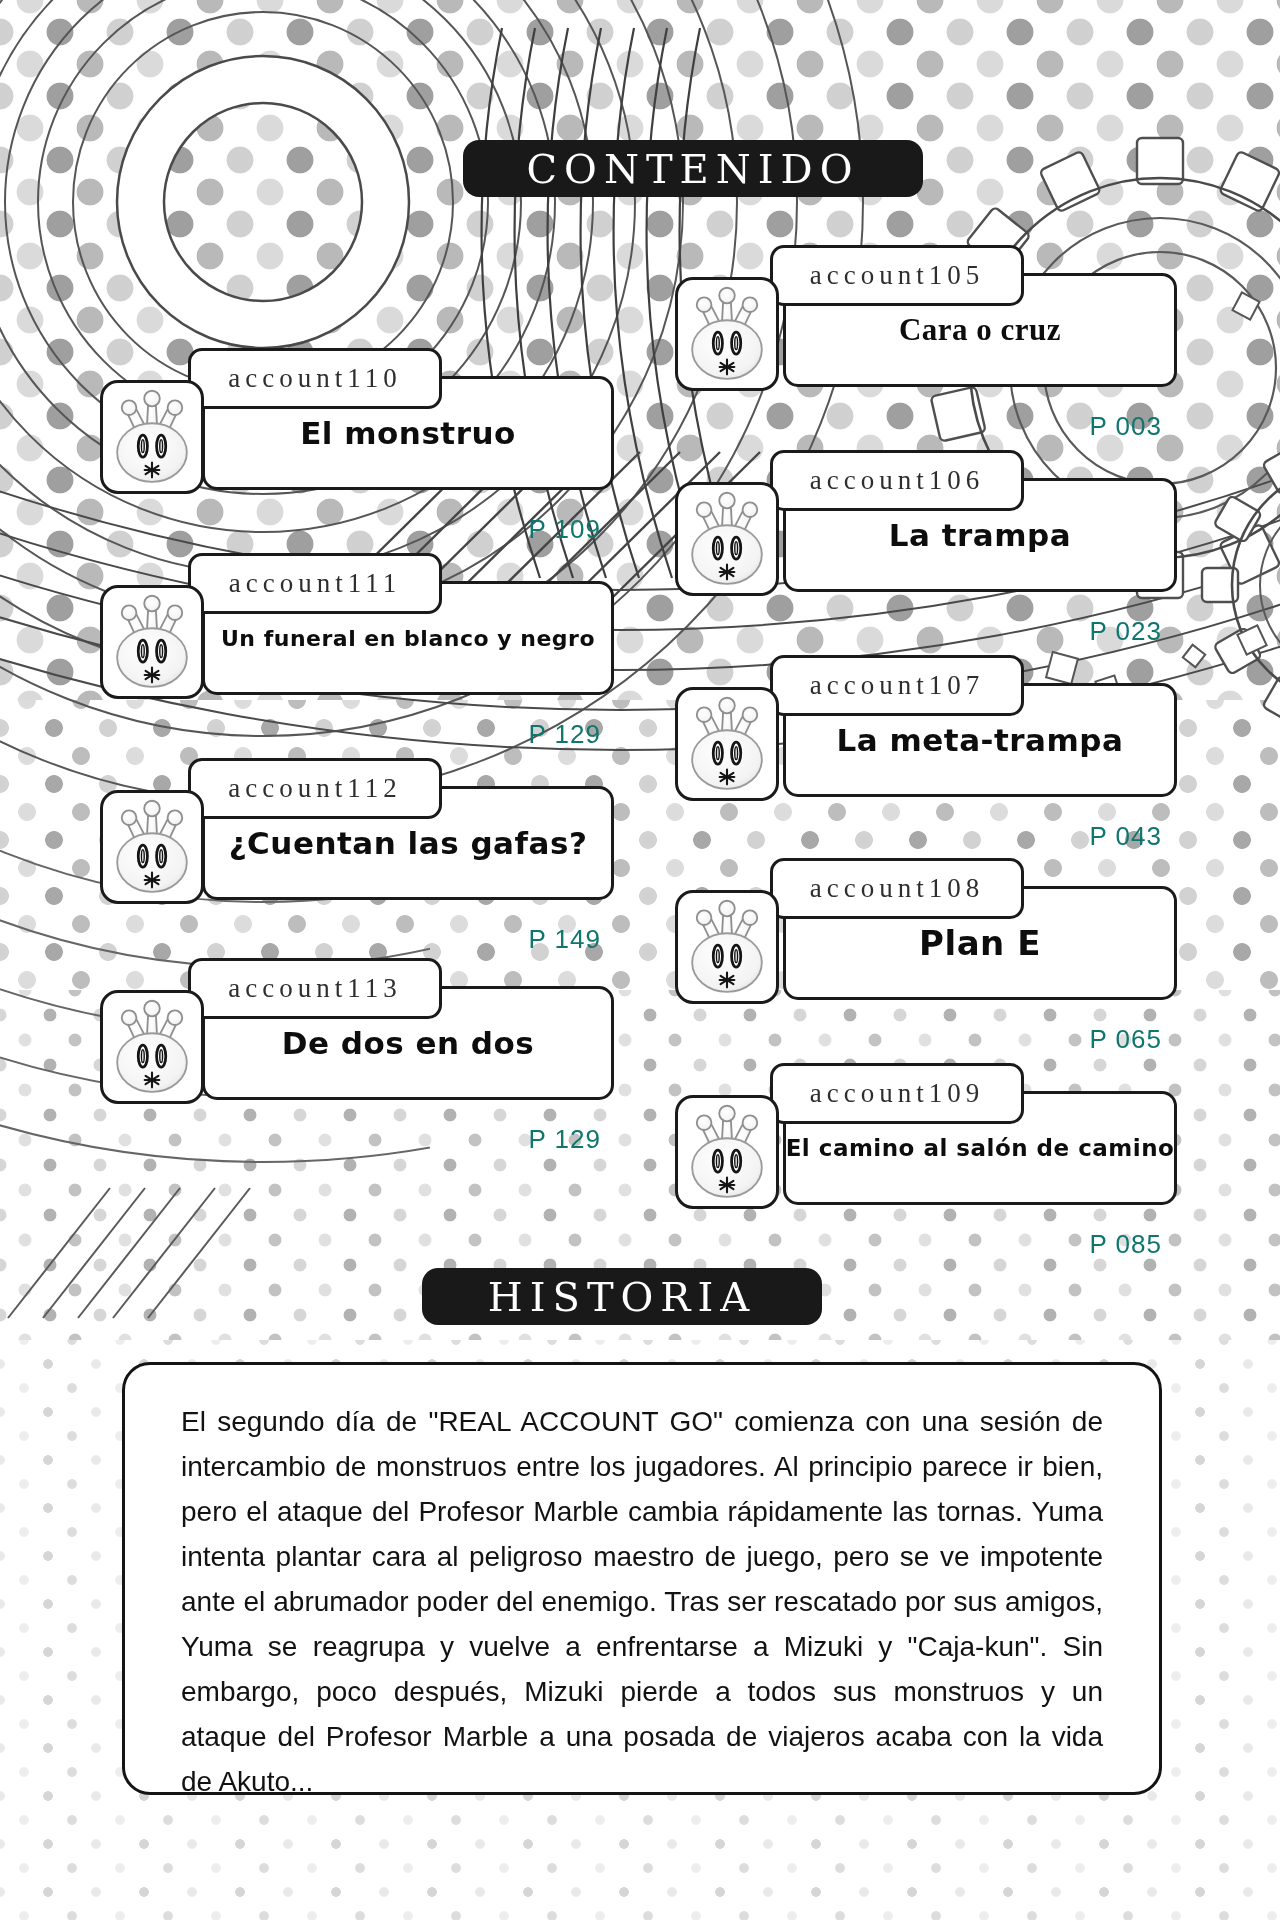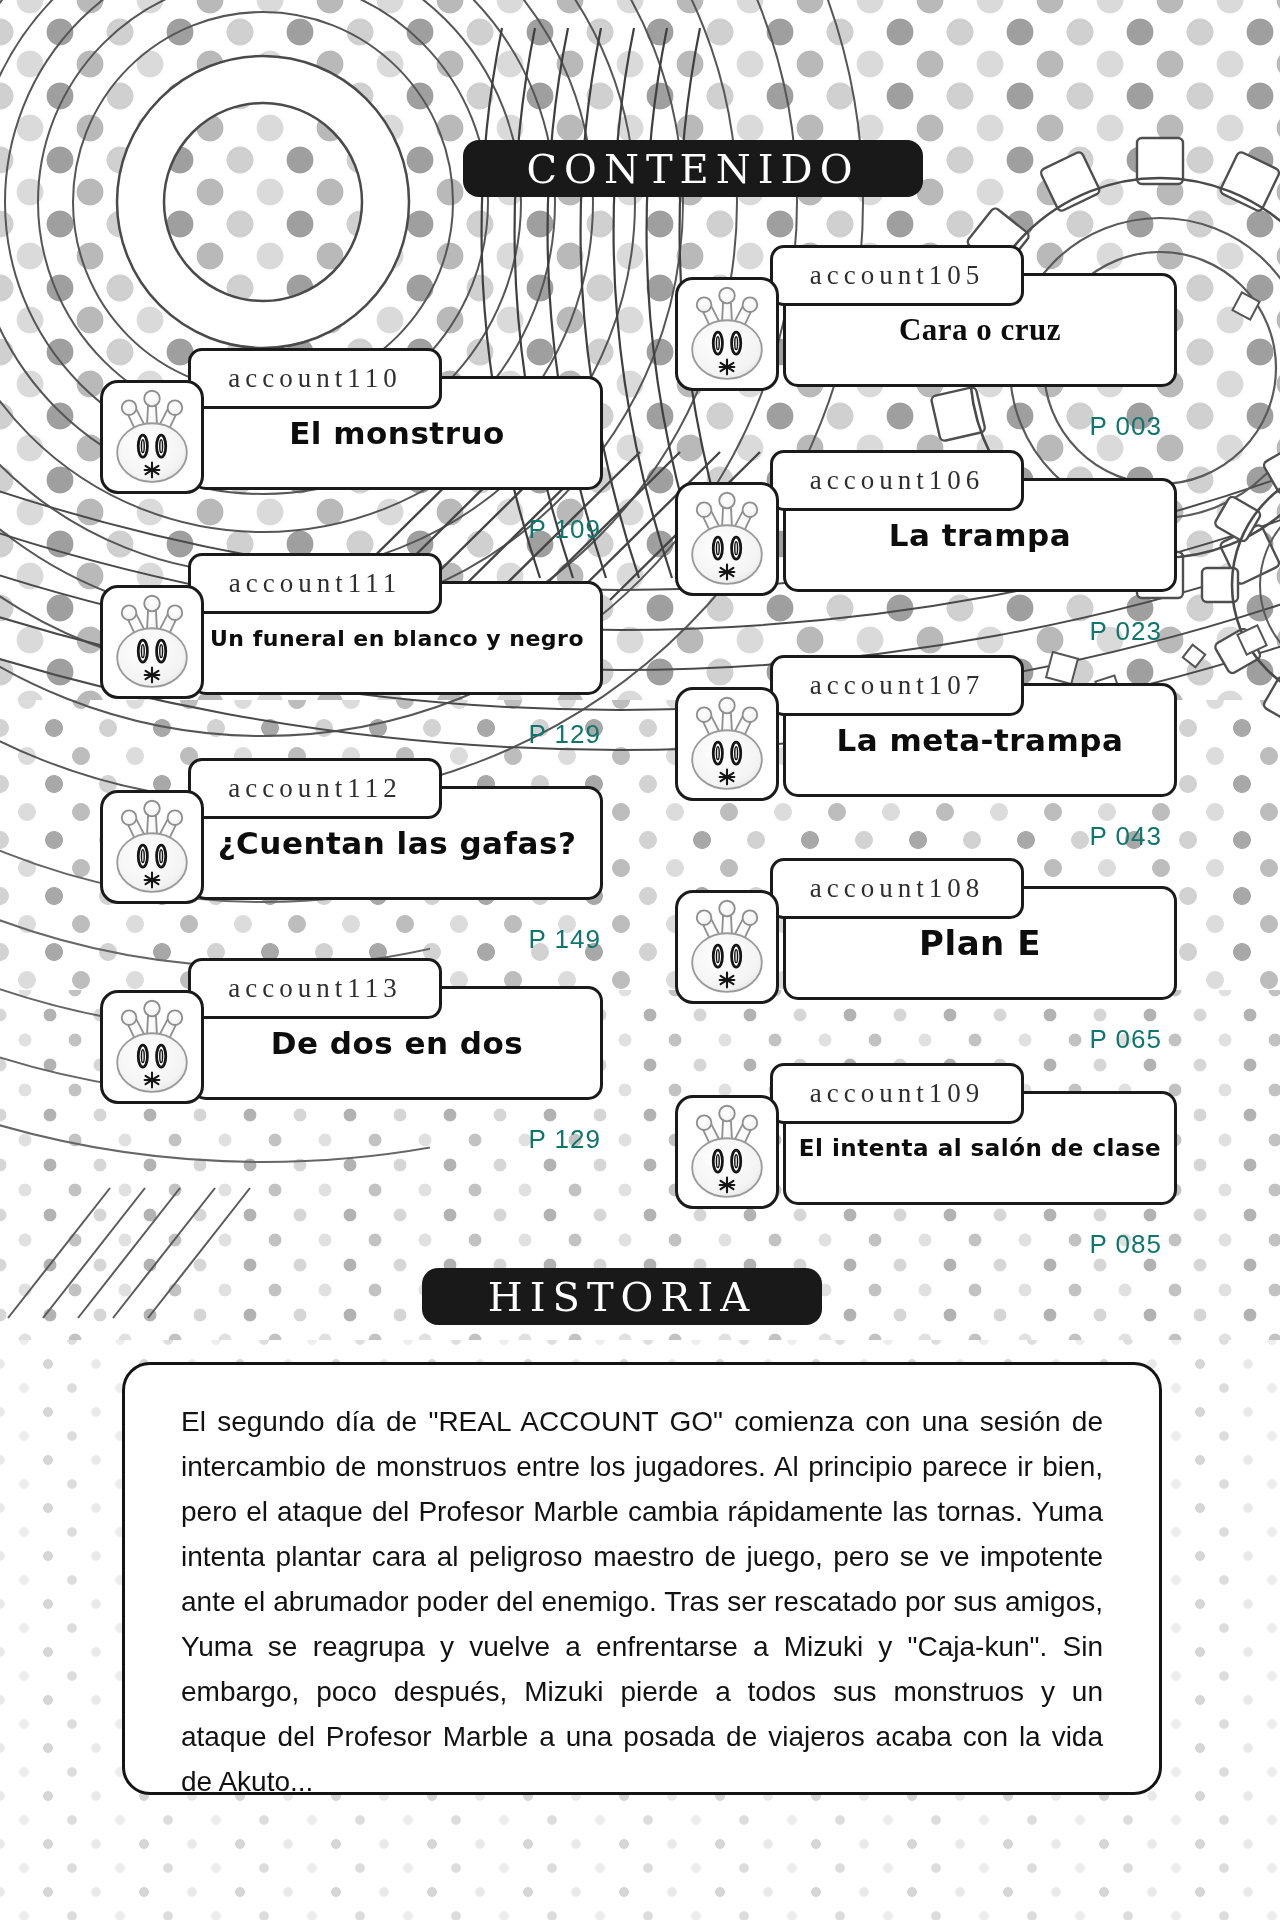--- a/index.html
+++ b/index.html
@@ -46,21 +46,21 @@
     display:flex;align-items:center;justify-content:center;
     font-family:"DejaVu Serif", serif;font-size:40px;letter-spacing:7px;}
   #contenido-header{left:419px;top:140px;width:460px;height:57px;margin-left:44px;}
   #historia-header{left:422px;top:1268px;width:400px;height:57px;}
   
   .entry{position:absolute;z-index:2;height:190px;}
   .col-left{width:510px;}
   .col-right{width:496px;}
   .title-box{position:absolute;top:28px;height:108px;background:#ffffff;border:3px solid #1a1a1a;
     border-radius:15px;z-index:3;display:flex;align-items:center;justify-content:center;}
-  .col-left  .title-box{left:91px;width:406px;align-items:center;}
+  .col-left  .title-box{left:102px;width:406px;align-items:center;}
   .col-right .title-box{left:108px;width:388px;}
   .title-text{display:inline-block;white-space:nowrap;font-family:"DejaVu Sans", sans-serif;
     font-weight:800;font-size:31px;color:#0d0d0d;letter-spacing:.5px;}
   .label-box{position:absolute;top:0;width:248px;height:55px;background:#ffffff;border:3px solid #1a1a1a;
     border-radius:14px;z-index:4;display:flex;align-items:center;justify-content:center;}
   .col-left  .label-box{left:88px;}
   .col-right .label-box{left:95px;}
   .label-text{font-family:Liberation Serif, serif;font-size:27px;letter-spacing:5px;color:#2e2e2e;}
   .mascot-box{position:absolute;left:0;top:32px;width:98px;height:108px;background:#ffffff;
     border:3px solid #1a1a1a;border-radius:18px;z-index:5;display:flex;align-items:center;justify-content:center;}
@@ -449,21 +449,21 @@
     <ellipse cx="38" cy="63" rx="1.5" ry="7" fill="none" stroke="#151515" stroke-width="1.6"></ellipse>
     <ellipse cx="58" cy="63" rx="1.5" ry="7" fill="none" stroke="#151515" stroke-width="1.6"></ellipse>
     <path d="M48,81 L48,97 M41,84.5 L55,93.5 M55,84.5 L41,93.5 M40,89 L56,89" stroke="#151515" stroke-width="2.3" stroke-linecap="round" fill="none"></path>
   </g>
 </svg>
       </div>
     <div class="page-num">P 065</div>
   </div>
   <div class="entry col-right" style="left:675px;top:1063px;">
     <div class="title-box">
-        <span class="title-text" style="font-size: 23px;">El intenta al salón de clase</span>
+        <span class="title-text" style="font-size: 23px;">El camino al salón de camino</span>
       </div>
     <div class="label-box">
         <span class="label-text">account109</span>
       </div>
     <div class="mascot-box">
 <svg viewBox="0 0 96 106">
   <defs>
     <radialGradient id="mg" cx="42%" cy="38%" r="78%">
       <stop offset="0" stop-color="#ffffff"></stop>
       <stop offset="0.7" stop-color="#f3f3f3"></stop>

